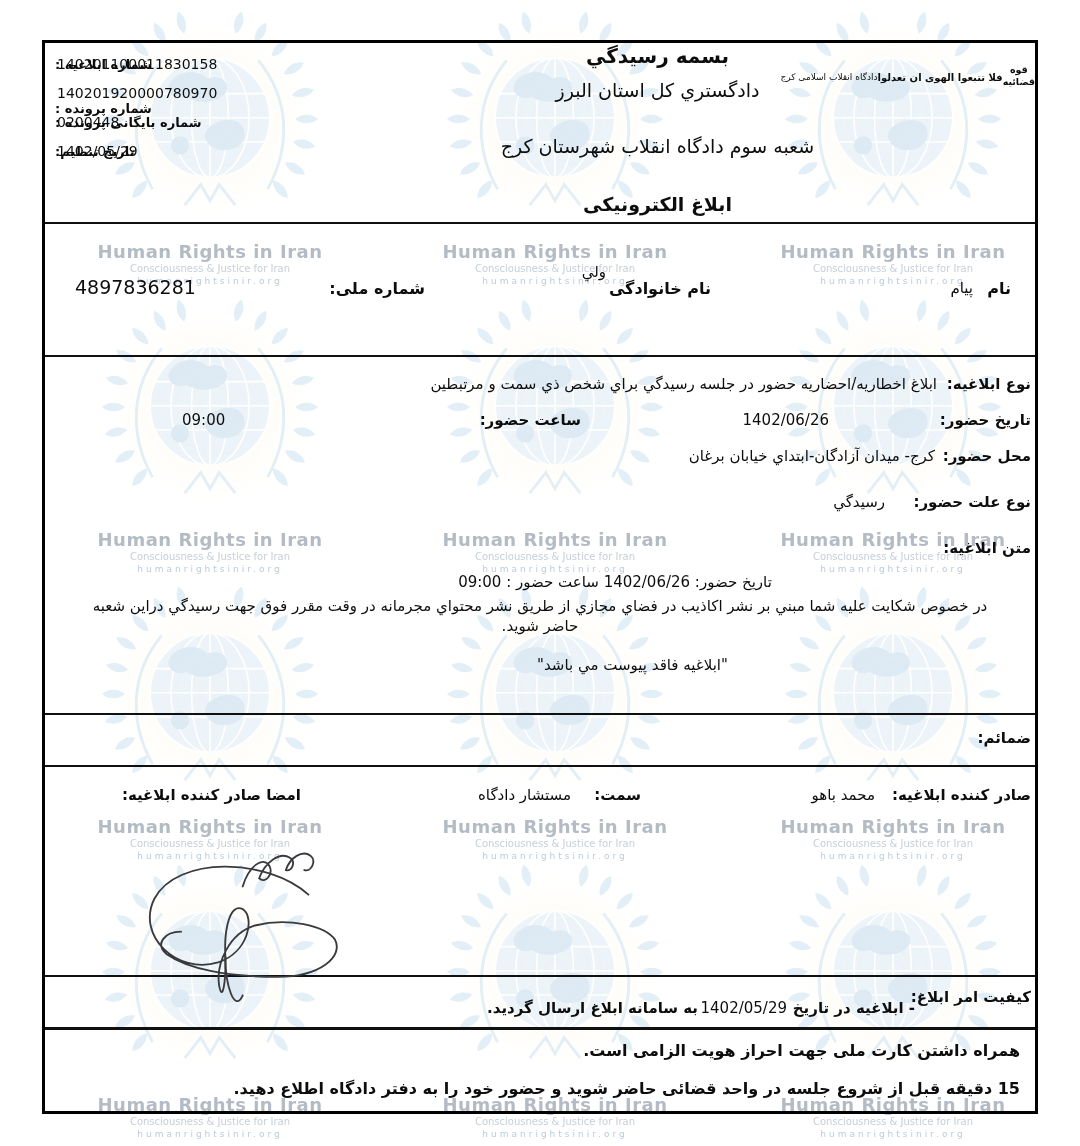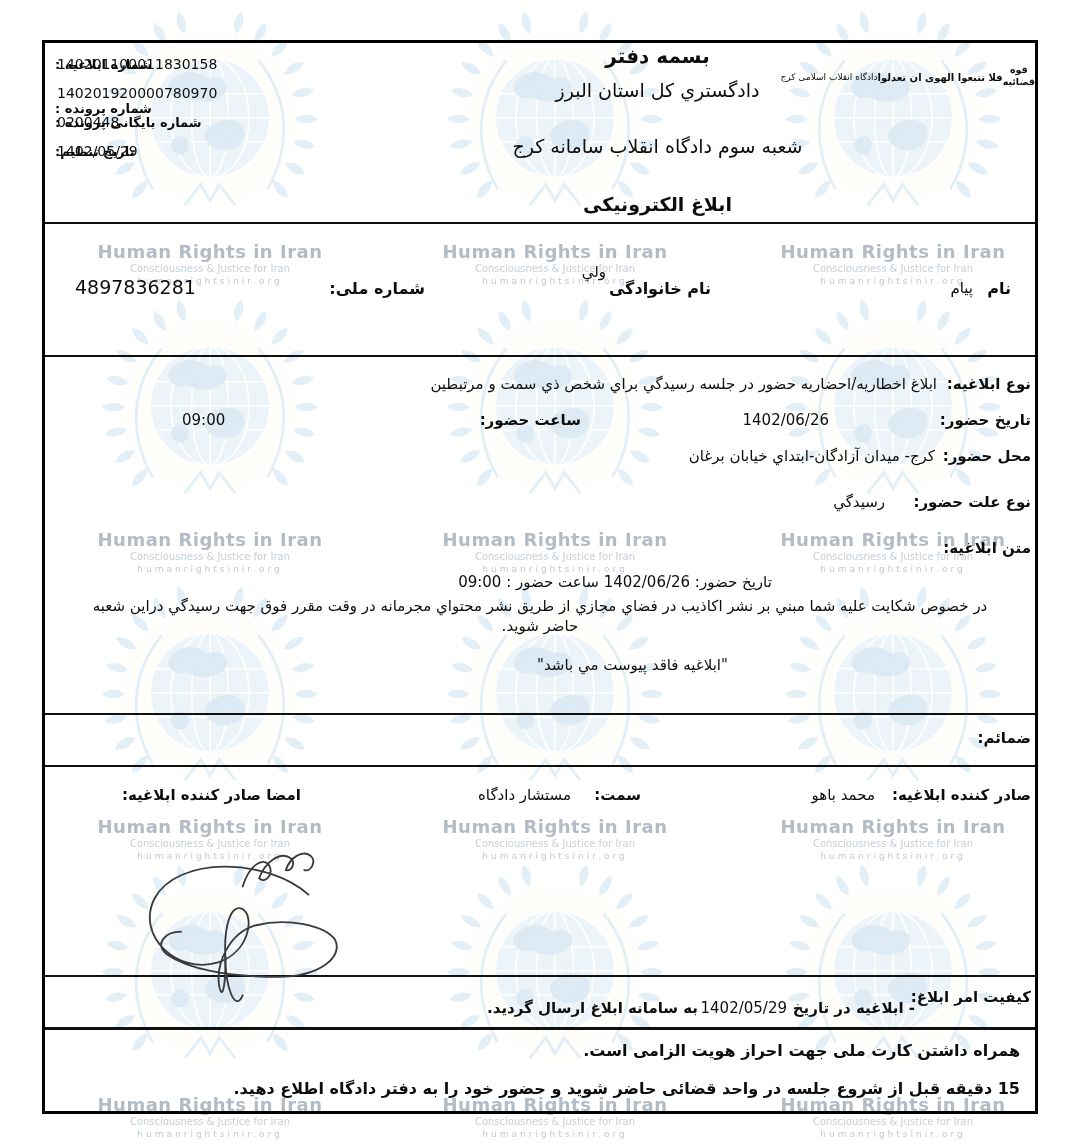--- a/index.html
+++ b/index.html
@@ -206,23 +206,23 @@
       <span class="ref-val abs" style="top:13px">140201100011830158</span>
       <span class="ref-label abs" style="top:58px">شماره پرونده :</span>
       <span class="ref-val abs" style="top:42px">140201920000780970</span>
       <span class="ref-label abs" style="top:72px">شماره بایگانی پرونده :</span>
       <span class="ref-val abs" style="top:71px">0200448</span>
       <span class="ref-label abs" style="top:101px">تاریخ تنظیم:</span>
       <span class="ref-val abs" style="top:100px">1402/05/29</span>
     </div>
 
     <div class="center-col">
-      <div class="line b" style="top:1px;font-size:20px">بسمه دفتر</div>
+      <div class="line b" style="top:1px;font-size:20px">بسمه رسیدگي</div>
       <div class="line" style="top:36px;font-size:19px">دادگستري کل استان البرز</div>
-      <div class="line" style="top:92px;font-size:19px">شعبه سوم دادگاه انقلاب سامانه کرج</div>
+      <div class="line" style="top:92px;font-size:19px">شعبه سوم دادگاه انقلاب شهرستان کرج</div>
       <div class="line b" style="top:150px;font-size:19px">ابلاغ الکترونیکی</div>
     </div>
 
     <div class="seal">
       <div class="seal-authority">قوه قضائیه</div>
       <svg width="60" height="54" viewBox="0 0 60 54">
         <g stroke="#1b1b1b" stroke-width="1.2" fill="none" stroke-linecap="round">
           <path d="M30,44 L30,6"></path>
             <path d="M30,44 L14,10"></path>
             <path d="M30,44 L46,10"></path>

